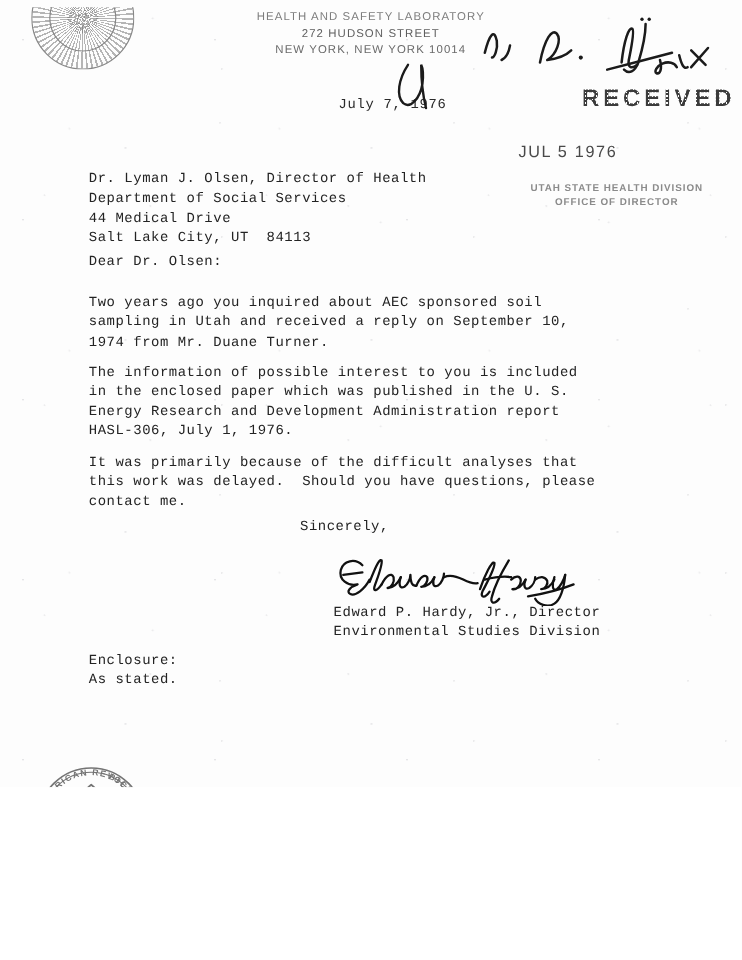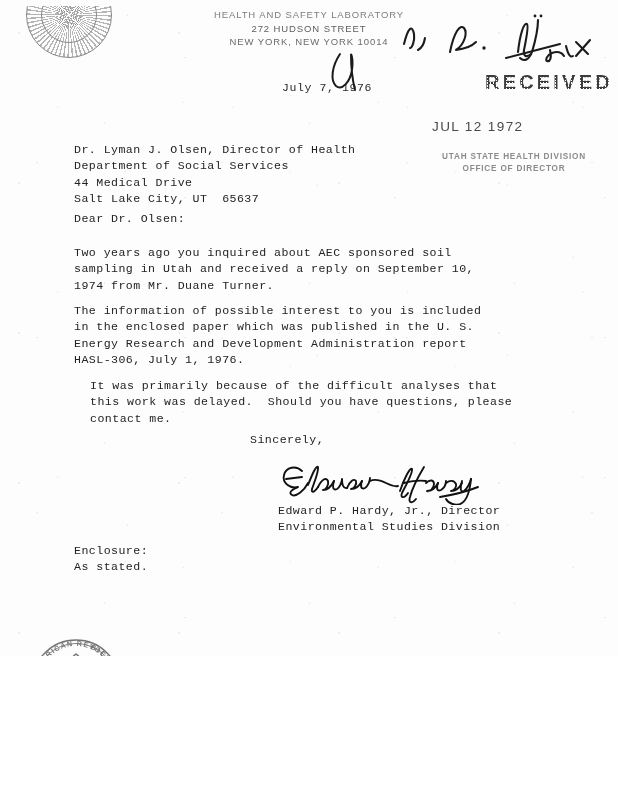--- a/index.html
+++ b/index.html
@@ -161,21 +161,21 @@
     font-size: 11.6px;
     line-height: 16.4px;
     letter-spacing: 0.45px;
     color: #232323;
     white-space: pre;
   }
   #addressee  { left: 74px; top: 142px; }
   #salutation { left: 74px; top: 211px; }
   #para-1     { left: 74px; top: 245px; font-family: Liberation Mono, monospace; }
   #para-2     { left: 74px; top: 303px; }
-  #para-3     { left: 74px; top: 378px; margin-left: 16px; }
+  #para-3     { left: 74px; top: 378px; }
   #closing    { left: 250px; top: 432px; }
   #signer     { left: 278px; top: 503px; }
   #enclosure  { left: 74px; top: 543px; }
 
   
   #signature {
     left: 276px; top: 457px;
     width: 215px; height: 48px;
   }
   #signature svg { display: block; }
@@ -226,31 +226,31 @@
 
   <div class="abs" id="date-scribble">
     <svg width="70" height="50" viewBox="0 0 70 50" fill="none" stroke="#1b1b1b" stroke-width="2" stroke-linecap="round">
       <path d="M18 4 C10 16, 8 30, 14 36 C20 41, 28 32, 30 20 C31 12, 30 6, 29 4
                C29 14, 30 28, 33 40"></path>
     </svg>
   </div>
 
   <div class="abs" id="received-stamp">RECEIVED</div>
 
-  <div class="abs" id="received-date">JUL 12 1972</div>
+  <div class="abs" id="received-date">JUL 5 1976</div>
 
   <div class="abs" id="office-stamp">
     <span>UTAH STATE HEALTH DIVISION</span>
     <span>OFFICE OF DIRECTOR</span>
   </div>
 
   <div class="abs typed" id="addressee">Dr. Lyman J. Olsen, Director of Health
 Department of Social Services
 44 Medical Drive
-Salt Lake City, UT  65637</div>
+Salt Lake City, UT  84113</div>
 
   <div class="abs typed" id="salutation">Dear Dr. Olsen:</div>
 
   <div class="abs typed" id="para-1">Two years ago you inquired about AEC sponsored soil
 sampling in Utah and received a reply on September 10,
 1974 from Mr. Duane Turner.</div>
   <div class="abs typed" id="para-2">The information of possible interest to you is included
 in the enclosed paper which was published in the U. S.
 Energy Research and Development Administration report
 HASL-306, July 1, 1976.</div>

